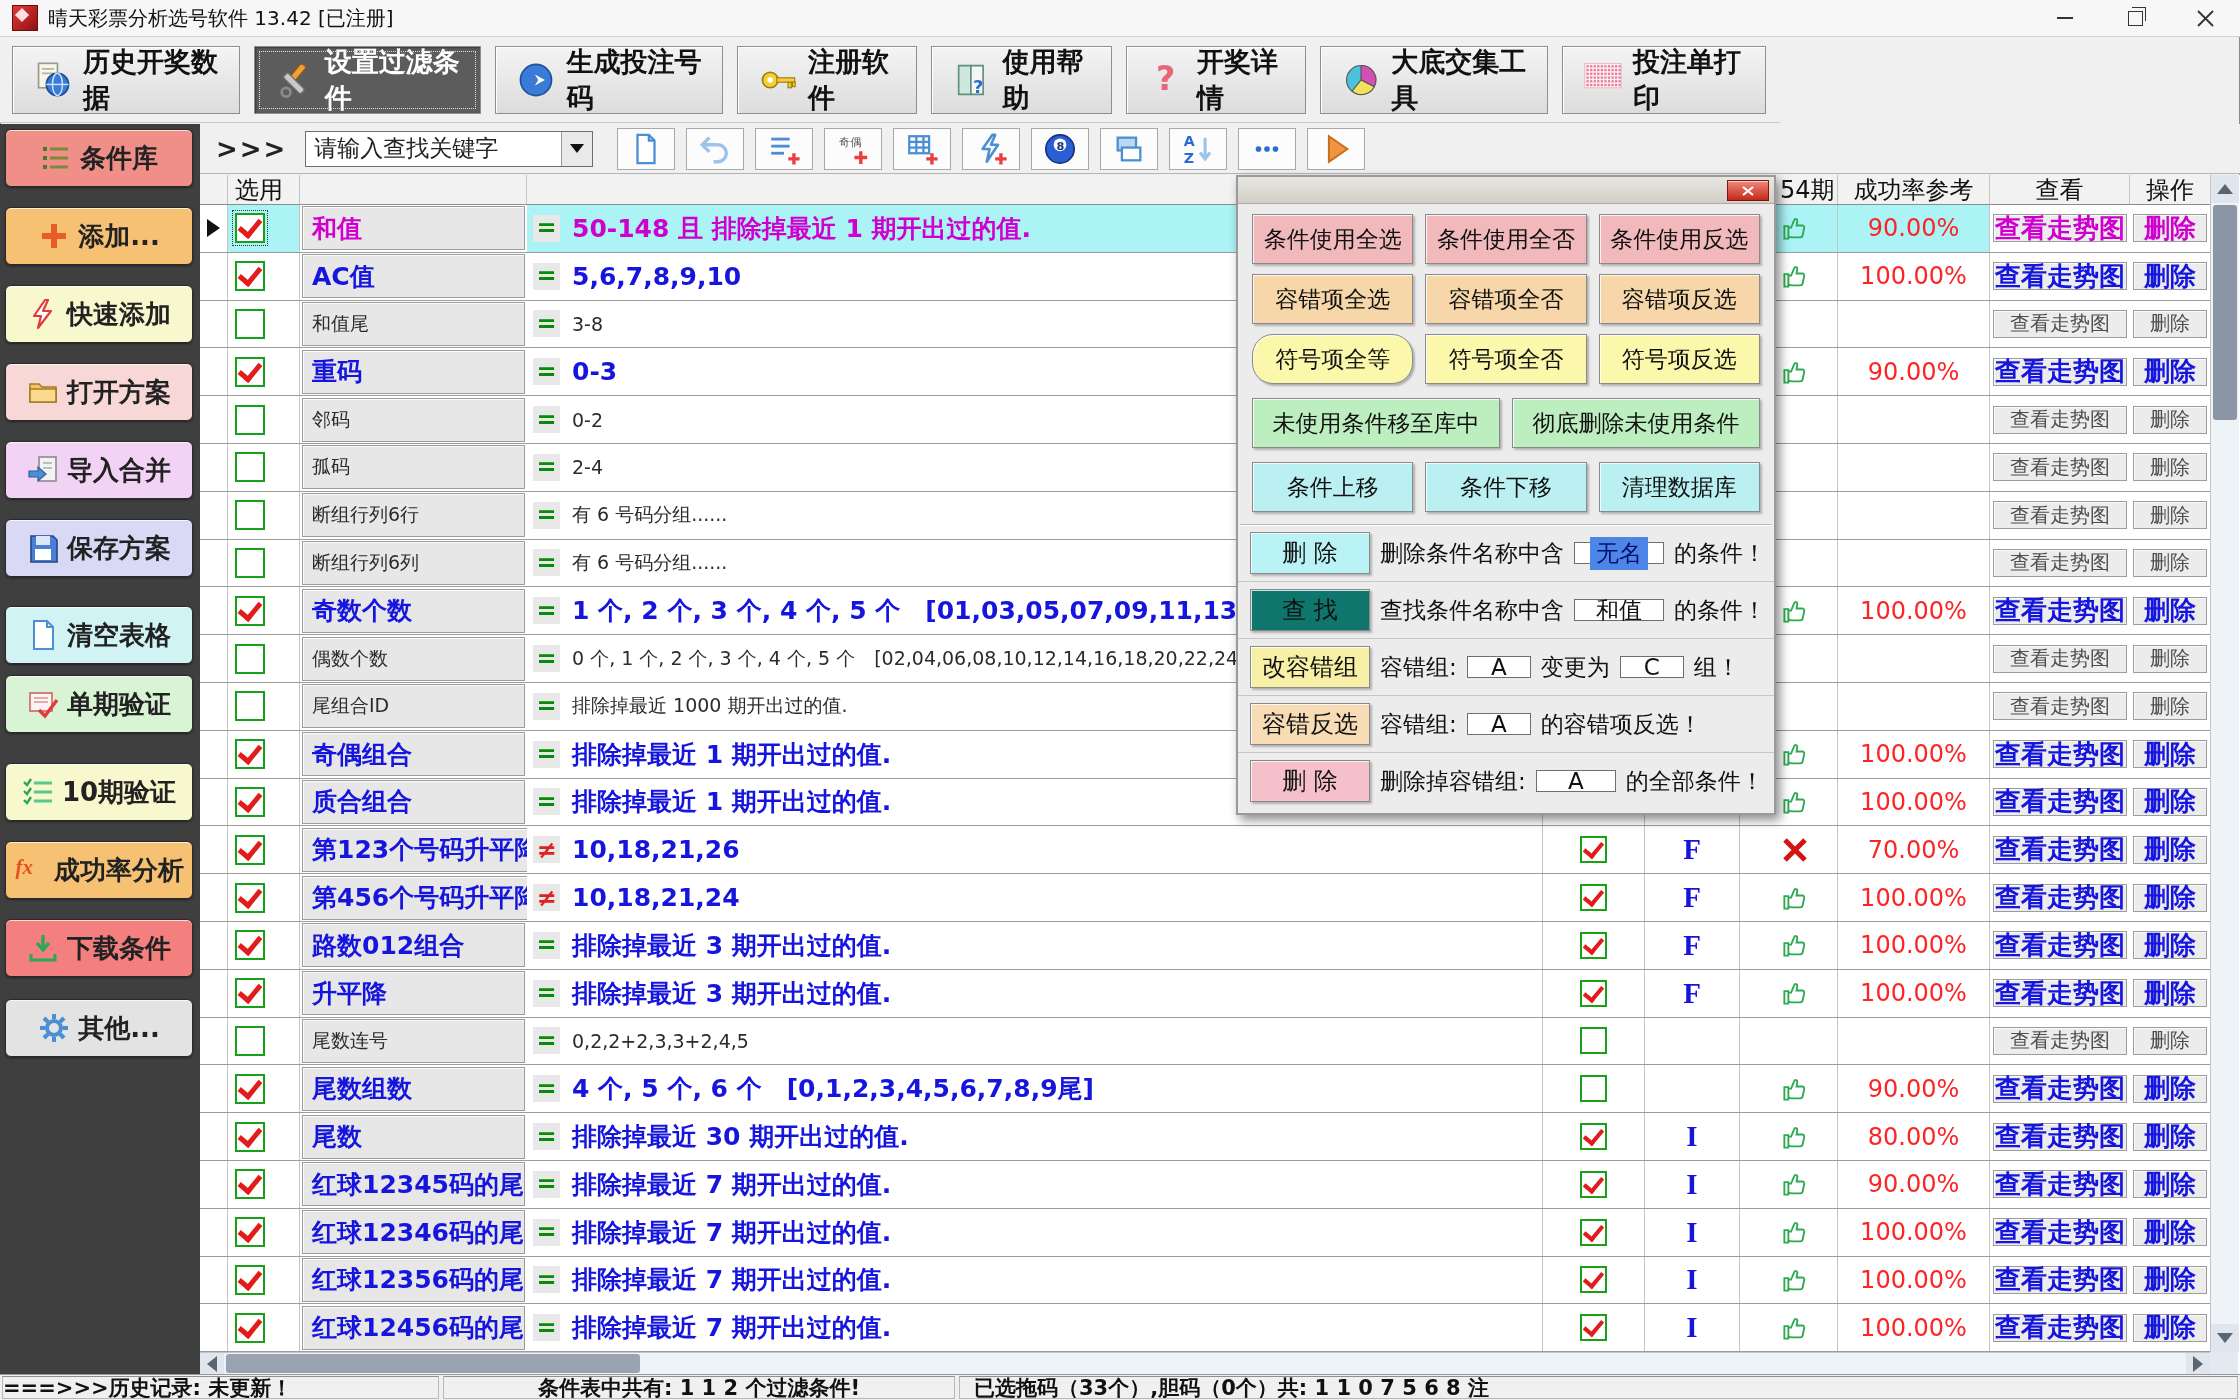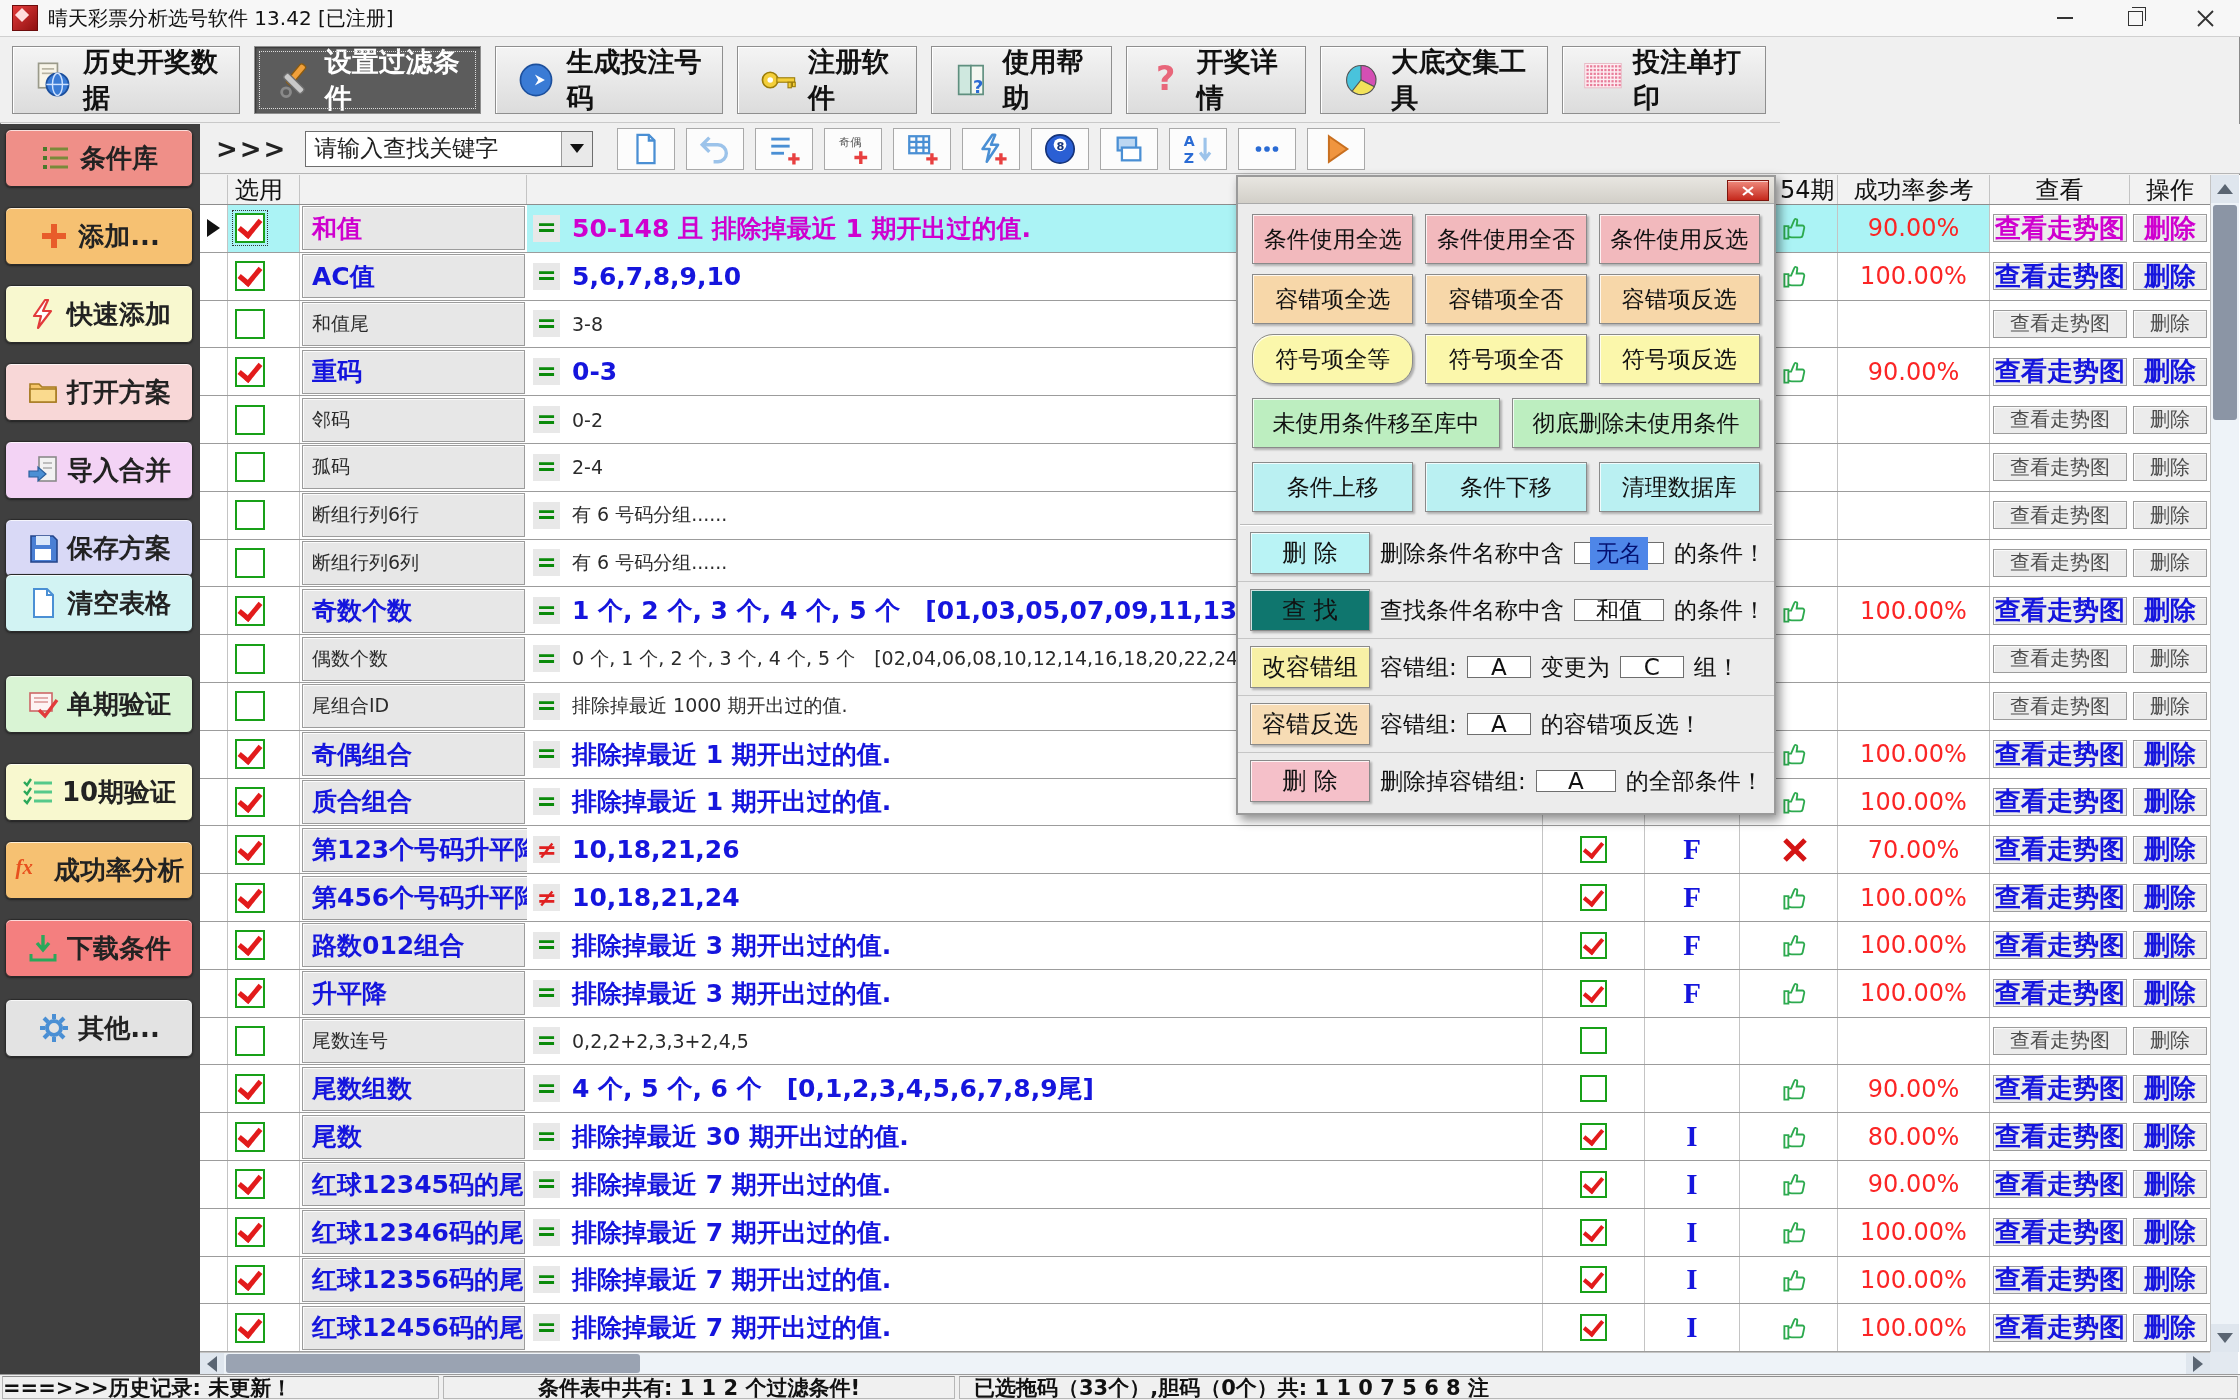--- a/index.html
+++ b/index.html
@@ -16,21 +16,21 @@
   .app-icon:after{content:"";position:absolute;left:4px;top:4px;right:10px;bottom:10px;background:#ffdede;transform:rotate(45deg);}
   .title-text{font-size:20px;color:#111;}
   .win-controls{margin-left:auto;display:flex;height:36px;}
   .wc{width:70px;height:36px;display:flex;align-items:center;justify-content:center;}
   .wc .bar{width:16px;height:2px;background:#333;}
   .wc .sq{width:13px;height:13px;border:1.5px solid #333;position:relative;background:#f7f7f7;}
   .wc .sq:before{content:"";position:absolute;left:3px;top:-5px;width:13px;height:13px;border:1.5px solid #333;border-bottom:none;border-left:none;}
   .wc svg{display:block;}
 
   
-  .toolbar{position:absolute;left:0;top:37px;width:1780px;height:86px;background:#f0f0f0;display:flex;align-items:center;padding-left:12px;box-sizing:border-box;border-bottom:1px solid #c9c9c9;}
+  .toolbar{position:absolute;left:0;top:37px;width:1780px;height:86px;background:#f0f0f0;display:flex;align-items:center;padding-left:12px;box-sizing:border-box;border-bottom:1px solid #c9c9c9;justify-content:flex-end;}
   .tb-btn{height:68px;margin-right:14px;padding:0 20px;background:linear-gradient(#f4f4f4,#dcdcdc);border:1px solid #8f8f8f;box-shadow:inset 1px 1px 0 #fff;display:flex;align-items:center;gap:10px;font-size:27px;font-weight:bold;color:#111;box-sizing:border-box;}
   .tb-btn.active{background:#5c5c5c;color:#fff;box-shadow:inset 1px 1px 2px #333;outline:1px dotted #ddd;outline-offset:-6px;}
   .tb-btn .ic{width:40px;height:40px;flex:none;}
 
   
   .sidebar{position:absolute;left:0;top:124px;width:200px;height:1250px;background:#3f3f3f;}
   .sb-btn{position:absolute;left:5px;width:188px;height:58px;border-radius:6px;border:1px solid #2a2a2a;box-shadow:inset 0 1px 0 rgba(255,255,255,.7),0 1px 2px #222;display:flex;align-items:center;justify-content:center;gap:8px;font-size:26px;font-weight:bold;color:#222;box-sizing:border-box;}
   .sb-btn .ic{width:32px;height:32px;flex:none;}
 
   
@@ -348,21 +348,21 @@
     <div class="sb-btn" style="top: 395px; background: rgb(217, 217, 246);">
       <span class="ic">
         <svg viewBox="0 0 32 32">
           <path d="M4 4h22l4 4v22H4z" fill="#4a7fd4" stroke="#24458a" stroke-width="1.6"></path>
           <rect x="9" y="4" width="14" height="9" fill="#dce8fa"></rect>
           <rect x="8" y="17" width="16" height="11" fill="#fff"></rect>
         </svg>
       </span>
       <span>保存方案</span>
     </div>
-    <div class="sb-btn" style="top: 450px; background: rgb(210, 243, 243);">
+    <div class="sb-btn" style="top: 482px; background: rgb(210, 243, 243);">
       <span class="ic">
         <svg viewBox="0 0 32 32">
           <path d="M7 2h13l6 6v22H7z" fill="#fff" stroke="#4a8fd4" stroke-width="2"></path>
           <path d="M20 2v6h6" fill="none" stroke="#4a8fd4" stroke-width="2"></path>
         </svg>
       </span>
       <span>清空表格</span>
     </div>
     <div class="sb-btn" style="top: 551px; background: rgb(217, 244, 212);">
       <span class="ic">

